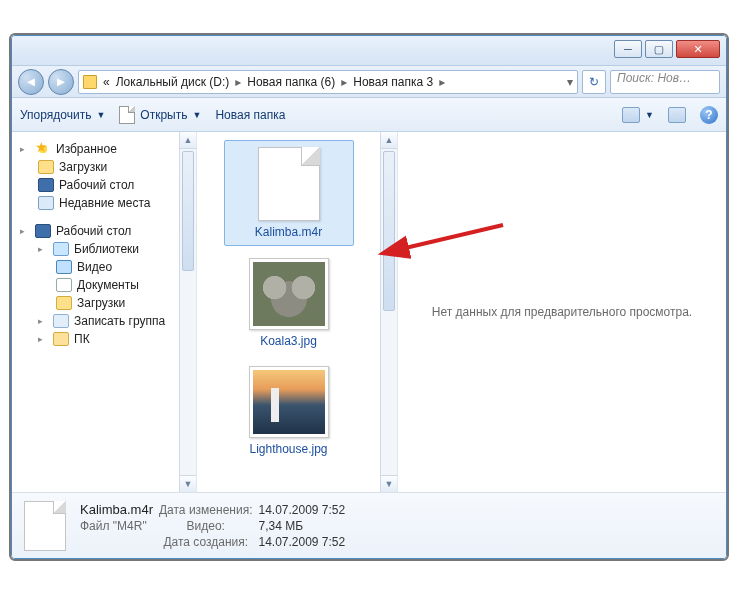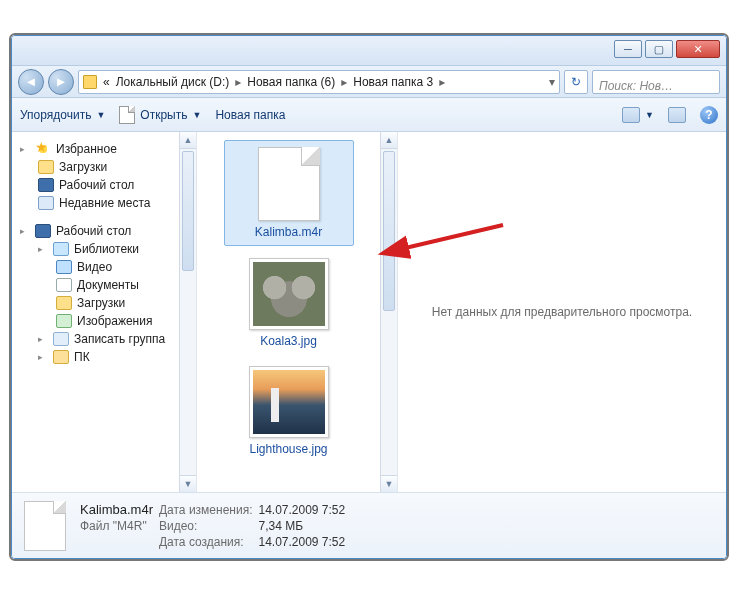--- a/index.html
+++ b/index.html
@@ -9,21 +9,21 @@
 .titlebar{height:30px;background:linear-gradient(#e9f1fb,#d6e4f5);display:flex;justify-content:flex-end;align-items:flex-start;padding:4px 6px;border-bottom:1px solid #b9cde2}
 .winbtn{width:28px;height:18px;border:1px solid #6a8bb0;border-radius:2px;margin-left:3px;background:linear-gradient(#f6f9fd,#d8e5f3);display:flex;align-items:center;justify-content:center;color:#2b4a6e;font-size:11px;cursor:default}
 .winbtn.close{width:44px;background:linear-gradient(#f08d86,#d1493f);border-color:#9c3029;color:#fff}
 .navbar{height:32px;background:linear-gradient(#eaf2fb,#dce8f6);display:flex;align-items:center;padding:0 6px;gap:4px;border-bottom:1px solid #b9cde2}
 .navround{width:26px;height:26px;border-radius:50%;background:radial-gradient(circle at 30% 30%,#cfe0f2,#89aed4);border:1px solid #5f86b0;display:flex;align-items:center;justify-content:center;color:#fff;font-size:13px}
 .addrwrap{flex:1;display:flex;align-items:center;height:24px;border:1px solid #9fb9d6;background:#fff;border-radius:2px;padding:0 4px;gap:6px}
 .crumb{color:#222;white-space:nowrap}
 .sep{color:#666}
 .addricon{width:14px;height:14px;background:#ffd76a;border:1px solid #c9a227;border-radius:1px}
 .refbtn{width:24px;height:24px;border:1px solid #9fb9d6;background:#fff;border-radius:2px;display:flex;align-items:center;justify-content:center;color:#2b66b4}
-.search{width:128px;height:24px;border:1px solid #9fb9d6;background:#fff;border-radius:2px;padding:0 6px;display:flex;align-items:flex-end;color:#888;font-style:italic;overflow:hidden}
+.search{width:110px;height:24px;border:1px solid #9fb9d6;background:#fff;border-radius:2px;padding:0 6px;display:flex;align-items:flex-start;color:#888;font-style:italic;overflow:hidden}
 .menubar{height:22px;background:#f4f6fa;border-bottom:1px solid #d1dae6;display:flex;align-items:center;padding:0 8px;gap:14px}
 .menubar span{cursor:default}
 .menubar span u{text-decoration:underline}
 .toolbar{height:34px;background:linear-gradient(#f2f7fd,#e3edf8);border-bottom:1px solid #c4d4e7;display:flex;align-items:center;padding:0 8px;gap:14px;color:#143a72}
 .tb{display:flex;align-items:center;gap:5px;cursor:default}
 .tb .dd{font-size:9px;color:#143a72}
 .docicon{width:16px;height:18px;background:#fff;border:1px solid #999;position:relative}
 .docicon::after{content:"";position:absolute;top:-1px;right:-1px;width:6px;height:6px;background:linear-gradient(135deg,#fff 49%,#ccc 50%);border-left:1px solid #999;border-bottom:1px solid #999}
 .spacer{flex:1}
 .tbicon{width:18px;height:16px;border:1px solid #7da0c8;background:linear-gradient(#dbe9f8,#c0d5ec);border-radius:2px}
@@ -65,21 +65,21 @@
 .lighthouse{width:100%;height:100%;background:linear-gradient(to bottom,#f5c77a 0%,#e89d5a 30%,#3a546e 55%,#1f3248 100%);position:relative}
 .lighthouse::after{content:"";position:absolute;left:26%;bottom:18%;width:8px;height:34px;background:#eee}
 .flabel{color:#1a4e9e;text-align:center;font-size:12px}
 .preview{flex:1;border-left:1px solid #e2e7ee;display:flex;align-items:center;justify-content:center;color:#6a6a6a;padding:10px;text-align:center}
 .details{height:66px;border-top:1px solid #d8e0ea;background:linear-gradient(#f6f9fd,#ecf2fa);display:flex;align-items:center;padding:6px 12px;gap:14px}
 .d-thumb{width:42px;height:50px;background:#fff;border:1px solid #c4c4c4;position:relative}
 .d-thumb::after{content:"";position:absolute;top:-1px;right:-1px;width:12px;height:12px;background:linear-gradient(135deg,#fff 48%,#d9d9d9 50%);border-left:1px solid #c4c4c4;border-bottom:1px solid #c4c4c4}
 .d-text{display:grid;grid-template-columns:auto auto auto auto;column-gap:6px;row-gap:2px;align-items:center}
 .d-name{font-size:13px;color:#222;grid-column:1;grid-row:1}
 .d-type{color:#6a6a6a;grid-column:1;grid-row:2}
-.d-k{color:#6a6a6a;text-align:left}
+.d-k{color:#6a6a6a;text-align:center}
 .d-v{color:#333}
 .arrow{position:absolute;top:184px;left:382px;pointer-events:none}
 .arrow svg{overflow:visible}
 </style>
 </head>
 <body>
 
 <div class="outer">
 <div class="window">
 
@@ -168,24 +168,20 @@
               <span class="ticon i-vid"></span>
               <span>Видео</span>
             </div>
         <div class="tnode ind1" style="padding-left:36px">
               <span class="ticon i-doc"></span>
               <span>Документы</span>
             </div>
         <div class="tnode ind1" style="padding-left:36px">
               <span class="ticon i-folder"></span>
               <span>Загрузки</span>
-            </div>
-        <div class="tnode ind1" style="padding-left:36px">
-              <span class="ticon i-pic"></span>
-              <span>Изображения</span>
             </div>
         <div class="tnode ind1">
               <span class="tarrow">▸</span>
               <span class="ticon i-home"></span>
               <span>Записать группа</span>
             </div>
         <div class="tnode ind1">
               <span class="tarrow">▸</span>
               <span class="ticon i-pc"></span>
               <span>ПК</span>

